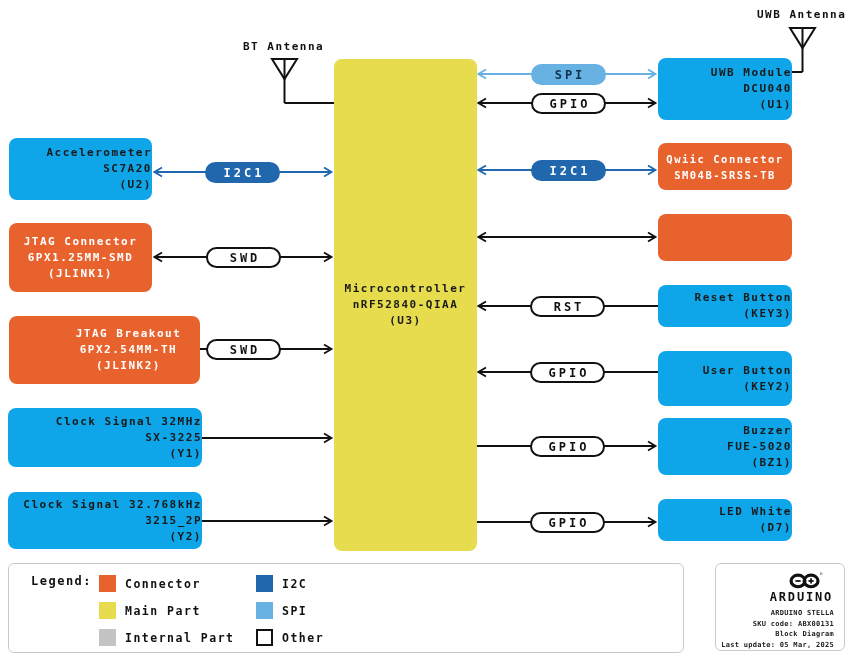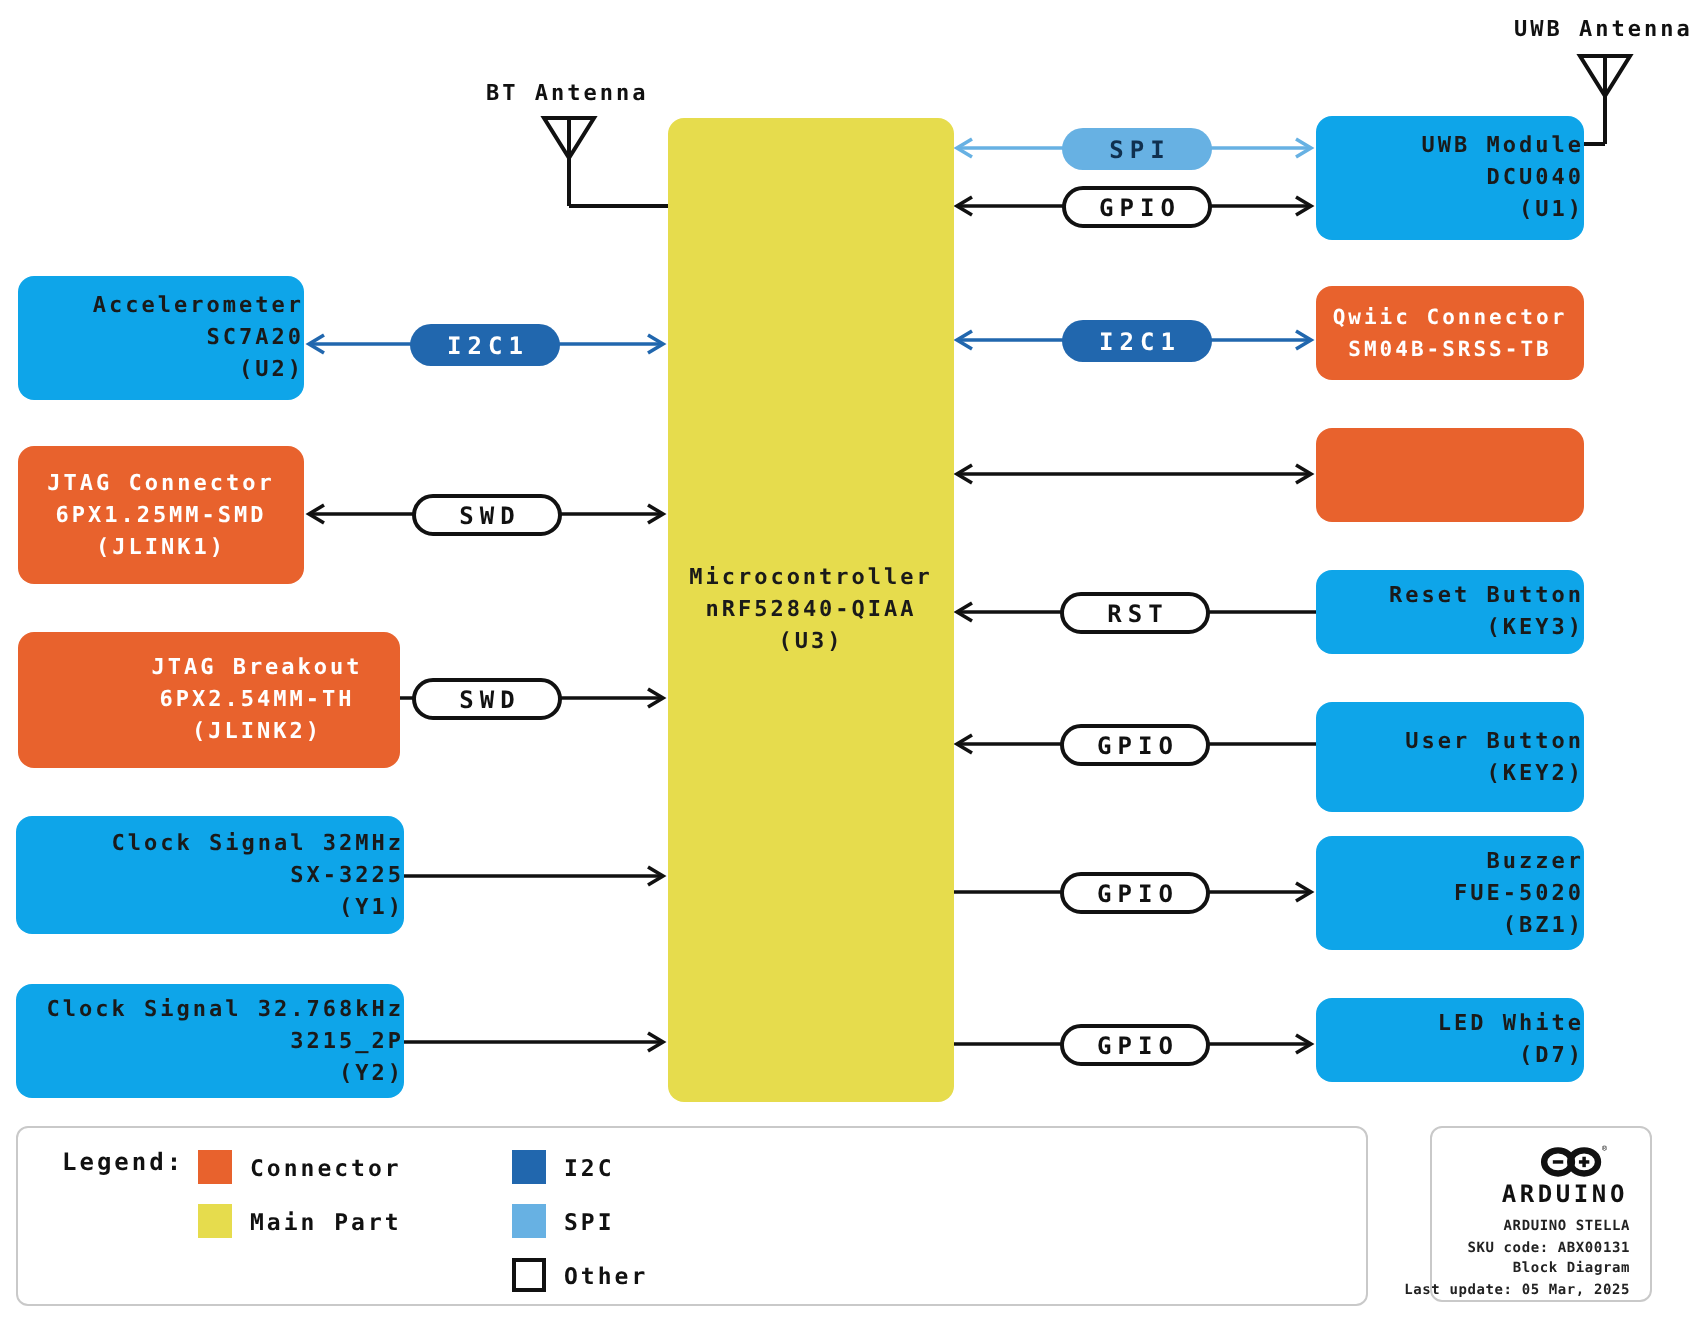--- a/index.html
+++ b/index.html
@@ -182,35 +182,39 @@
   <div class="panel" style="left:8px;top:563px;width:676px;height:90px;">
     <span class="leg-title">Legend:</span>
     <div class="leg-item" style="left:90px;top:11px;">
       <span class="sw orange"></span>
       <span class="lbl">Connector</span>
     </div>
     <div class="leg-item" style="left:90px;top:38px;">
       <span class="sw yellow"></span>
       <span class="lbl">Main Part</span>
     </div>
+    <div class="leg-item" style="left:90px;top:65px;">
+      <span class="sw gray"></span>
+      <span class="lbl">Internal Part</span>
+    </div>
     <div class="leg-item" style="left:247px;top:11px;">
       <span class="sw i2c"></span>
       <span class="lbl">I2C</span>
     </div>
     <div class="leg-item" style="left:247px;top:38px;">
       <span class="sw spi"></span>
       <span class="lbl">SPI</span>
     </div>
     <div class="leg-item" style="left:247px;top:65px;">
       <span class="sw other"></span>
       <span class="lbl">Other</span>
     </div>
   </div>
 
-  <div class="panel tb" style="left:715px;top:563px;width:111px;height:88px;padding-left:12px;">
+  <div class="panel tb" style="left:715px;top:563px;width:130px;height:88px;padding-left:12px;">
     <svg width="54" height="25" viewBox="0 0 126 60">
       <ellipse cx="32" cy="31" rx="24" ry="20" fill="none" stroke="#111111" stroke-width="11"></ellipse>
       <ellipse cx="77" cy="31" rx="24" ry="20" fill="none" stroke="#111111" stroke-width="11"></ellipse>
       <line x1="23" y1="31" x2="41" y2="31" stroke="#111111" stroke-width="6"></line>
       <line x1="68" y1="31" x2="86" y2="31" stroke="#111111" stroke-width="6"></line>
       <line x1="77" y1="22" x2="77" y2="40" stroke="#111111" stroke-width="6"></line>
       <text x="108" y="12" font-size="14" fill="#111111" font-family="DejaVu Sans Mono, monospace">®</text>
     </svg>
     <span class="tb-brand">ARDUINO</span>
     <span class="tb-line">ARDUINO STELLA</span>

